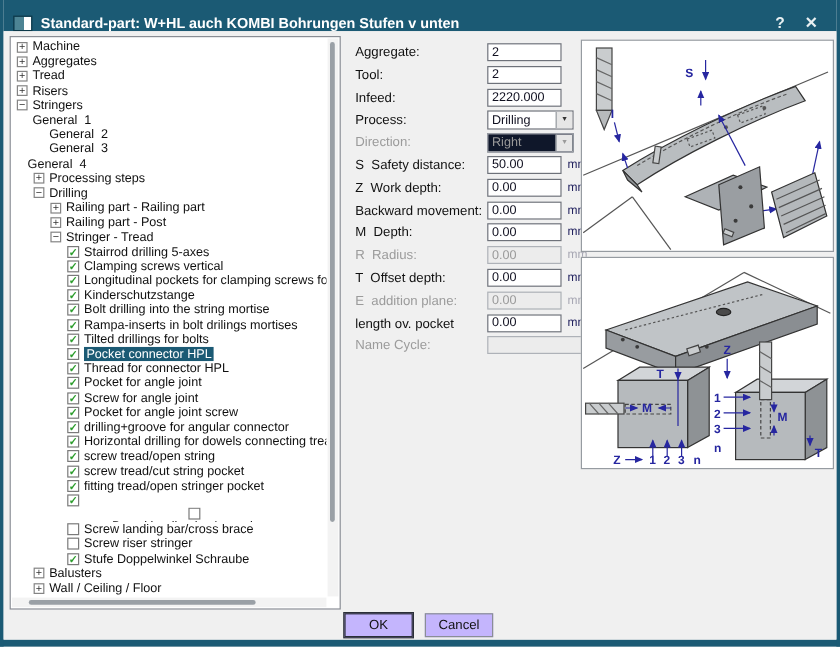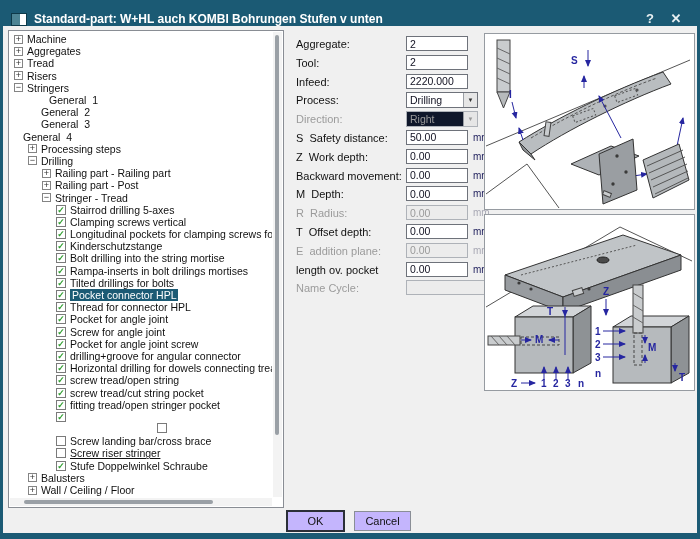--- a/index.html
+++ b/index.html
@@ -76,21 +76,21 @@
 
   <div class="client">
 
     <div class="treepanel">
       <div class="treeinner">
           <div class="trow" style="padding-left: 4px;"><span class="ebox">+</span><span class="tlabel">Machine</span></div>
           <div class="trow" style="padding-left: 4px;"><span class="ebox">+</span><span class="tlabel">Aggregates</span></div>
           <div class="trow" style="padding-left: 4px;"><span class="ebox">+</span><span class="tlabel">Tread</span></div>
           <div class="trow" style="padding-left: 4px;"><span class="ebox">+</span><span class="tlabel">Risers</span></div>
           <div class="trow" style="padding-left: 4px;"><span class="ebox">−</span><span class="tlabel">Stringers</span></div>
-          <div class="trow" style="padding-left: 26px;"><span class="espace"></span><span class="tlabel">General  1</span></div>
+          <div class="trow" style="padding-left: 4px;"><span class="espace"></span><span class="tlabel">General  1</span></div>
           <div class="trow" style="padding-left: 18px;"><span class="espace"></span><span class="tlabel">General  2</span></div>
           <div class="trow" style="padding-left: 18px;"><span class="espace"></span><span class="tlabel">General  3</span></div>
           <div class="trow" style=""><span class="espace"></span><span class="tlabel">General  4</span></div>
           <div class="trow" style="padding-left: 18px;"><span class="ebox">+</span><span class="tlabel">Processing steps</span></div>
           <div class="trow" style="padding-left: 18px;"><span class="ebox">−</span><span class="tlabel">Drilling</span></div>
           <div class="trow" style="padding-left: 32px;"><span class="ebox">+</span><span class="tlabel">Railing part - Railing part</span></div>
           <div class="trow" style="padding-left: 32px;"><span class="ebox">+</span><span class="tlabel">Railing part - Post</span></div>
           <div class="trow" style="padding-left: 32px;"><span class="ebox">−</span><span class="tlabel">Stringer - Tread</span></div>
           <div class="trow" style="padding-left: 46px;"><span class="cbox">✓</span><span class="tlabel">Stairrod drilling 5-axes</span></div>
           <div class="trow" style="padding-left: 46px;"><span class="cbox">✓</span><span class="tlabel">Clamping screws vertical</span></div>
@@ -105,21 +105,21 @@
           <div class="trow" style="padding-left: 46px;"><span class="cbox">✓</span><span class="tlabel">Screw for angle joint</span></div>
           <div class="trow" style="padding-left: 46px;"><span class="cbox">✓</span><span class="tlabel">Pocket for angle joint screw</span></div>
           <div class="trow" style="padding-left: 46px;"><span class="cbox">✓</span><span class="tlabel">drilling+groove for angular connector</span></div>
           <div class="trow" style="padding-left: 46px;"><span class="cbox">✓</span><span class="tlabel">Horizontal drilling for dowels connecting treads with d</span></div>
           <div class="trow" style="padding-left: 46px;"><span class="cbox">✓</span><span class="tlabel">screw tread/open string</span></div>
           <div class="trow" style="padding-left: 46px;"><span class="cbox">✓</span><span class="tlabel">screw tread/cut string pocket</span></div>
           <div class="trow" style="padding-left: 46px;"><span class="cbox">✓</span><span class="tlabel">fitting tread/open stringer pocket</span></div>
           <div class="trow" style="padding-left: 46px;"><span class="cbox">✓</span></div>
           <div class="trow" style="padding-left: 46px; flex-direction: column;"><span class="cbox"></span><span class="tlabel">Dowel landing bar/cross brace</span></div>
           <div class="trow" style="padding-left: 46px;"><span class="cbox"></span><span class="tlabel">Screw landing bar/cross brace</span></div>
-          <div class="trow" style="padding-left: 46px; text-decoration: underline;"><span class="cbox"></span><span class="tlabel">Screw riser stringer</span></div>
+          <div class="trow" style="padding-left: 46px;"><span class="cbox"></span><span class="tlabel">Screw riser stringer</span></div>
           <div class="trow" style="padding-left: 46px;"><span class="cbox">✓</span><span class="tlabel">Stufe Doppelwinkel Schraube</span></div>
           <div class="trow" style="padding-left: 18px;"><span class="ebox">+</span><span class="tlabel">Balusters</span></div>
           <div class="trow" style="padding-left: 18px;"><span class="ebox">+</span><span class="tlabel">Wall / Ceiling / Floor</span></div>
           <div class="trow" style="padding-left: 18px;"><span class="tlabel">Other</span></div>
         </div>
       <div class="vscroll">
           <div class="vthumb"></div>
         </div>
       <div class="hscroll">
           <div class="hthumb"></div>

